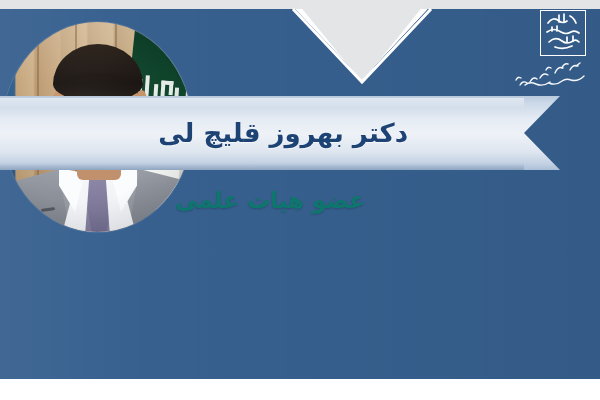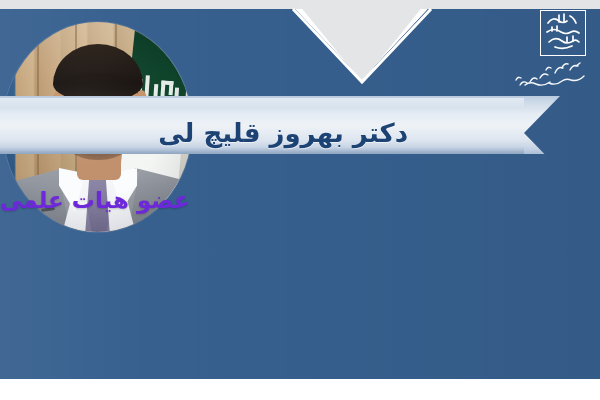--- a/index.html
+++ b/index.html
@@ -278,21 +278,21 @@
     position: absolute; inset: 0;
     background: radial-gradient(ellipse at 42% 38%,
       rgba(255,255,255,0.06) 0%, rgba(0,0,0,0.00) 55%, rgba(0,0,0,0.16) 100%);
     pointer-events: none;
   }
 
   
   .ribbon {
     position: absolute;
     left: 0px; top: 96px;
-    width: 560px; height: 58px;
+    width: 560px; height: 74px;
   }
   .ribbon-body {
     position: absolute; inset: 0;
     background: linear-gradient(180deg,
       #b9cade 0%,
       #ccd9e8 10%,
       #e6ecf4 32%,
       #eef2f7 52%,
       #dde5ef 76%,
       #c2d0e2 92%,
@@ -336,23 +336,23 @@
     direction: rtl;
     text-shadow: 0 1px 0 rgba(255,255,255,0.55);
     white-space: nowrap;
   }
 
   
   .subtitle {
     position: absolute;
     left: 0px; top: 186px;
     width: 580px;
-    text-align: left;
+    text-align: center;
     direction: rtl;
-    color: #6d28d9;
+    color: #0f766e;
   }
   .subtitle .line1 {
     font-size: 23px;
     font-weight: bold;
     line-height: 1.30;
     padding-right: 40px;
     text-shadow: 0 1px 2px rgba(0,0,0,0.18);
   }
   .subtitle .line2 {
     font-size: 21px;

